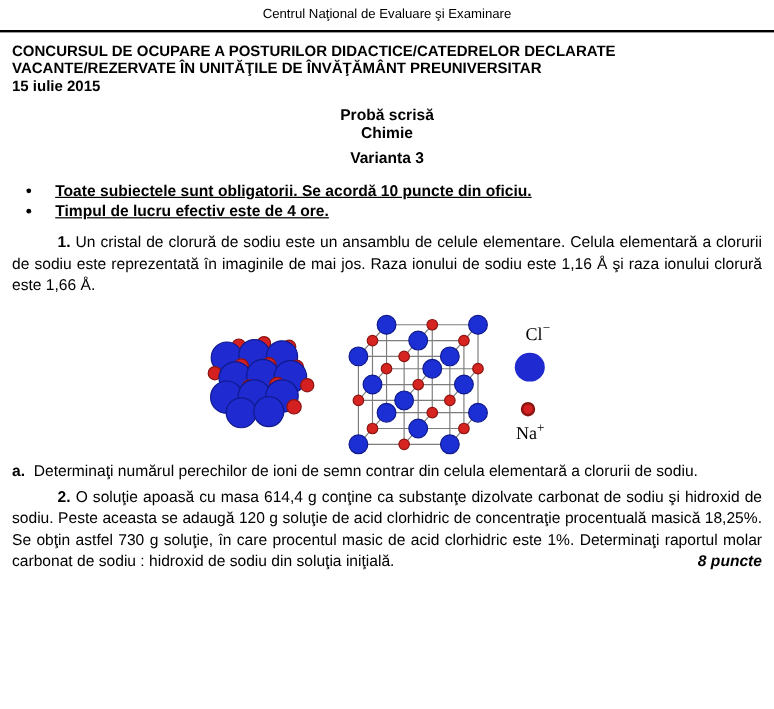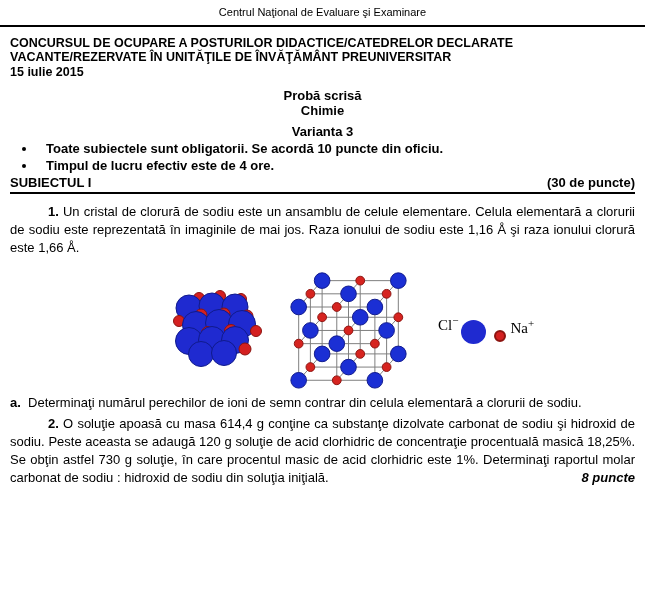--- a/index.html
+++ b/index.html
@@ -15,21 +15,21 @@
   .top-rule { border:none; border-top:2px solid #000; margin:5px -10px 0 -10px; }
 
   .doc-title { text-align:left; font-weight:bold; font-size:12.5px; line-height:14.5px; }
   .title-block { margin-top:9px; }
 
   .proba-block { margin-top:9px; }
   .center-bold { text-align:center; font-weight:bold; line-height:15px; }
 
   .variant { text-align:center; font-weight:bold; margin-top:7px; line-height:14px; }
 
-  ul.notes { list-style:disc; margin:2px 0 0 0; padding-left:27px; }
+  ul.notes { list-style:disc; margin:12px 0 0 0; padding-left:27px;text-decoration:underline; }
   ul.notes li { font-weight:bold; line-height:16.5px; padding-left:9px; }
 
   .subject-row {
     display:flex; justify-content:space-between;
     font-weight:bold; border-bottom:2px solid #000;
     padding-bottom:1px; margin-top:1px; line-height:16px;
   }
 
   .para { text-align:justify; line-height:18px; position:relative; }
   .para.first-indent { text-indent:38px; }
@@ -37,21 +37,21 @@
   .points {
     position:absolute; right:0; bottom:0;
     font-weight:bold; font-style:italic;
     text-indent:0;
   }
 
   .figures { display:flex; align-items:center; margin-top:5px; height:132px; }
   .fig-space { margin-left:160px; }
   .fig-lattice { margin-left:21px; }
 
-  .legend { margin-left:14px; display:flex; flex-direction:row; align-items:flex-start; }
+  .legend { margin-left:14px; display:flex; flex-direction:column; align-items:flex-start; }
   .legend .sym {
     font-family:"Liberation Serif","DejaVu Serif",serif;
     font-size:15px; line-height:15px;
   }
   .legend .sym sup { font-size:11px; }
   .legend .cl-label { margin-left:12px; }
   .legend .na-label { margin-left:4px; margin-top:3px; }
   .ball-cl { width:25px; height:24px; border-radius:50%; background:#1f2ad0; margin:7px 0 0 3px; }
   .ball-na { width:12px; height:12px; border-radius:50%; background:#d42020; border:2px solid #8c1410; margin:17px 0 0 8px; }
 
@@ -78,24 +78,20 @@
     <div class="center-bold">Chimie</div>
   </div>
 
   <div class="variant">Varianta 3</div>
 
   <ul class="notes">
     <li>Toate subiectele sunt obligatorii. Se acordă 10 puncte din oficiu.</li>
     <li>Timpul de lucru efectiv este de 4 ore.</li>
   </ul>
 
-  <div class="subject-row">
-    <span>SUBIECTUL I</span>
-    <span>(30 de puncte)</span>
-  </div>
 
   <p class="para first-indent q1-para"><b class="lead">1.</b> <span>Un cristal de clorură de sodiu este un ansamblu de celule elementare. Celula elementară a clorurii de sodiu este reprezentată în imaginile de mai jos. Raza ionului de sodiu este 1,16 Å şi raza ionului clorură este 1,66 Å.</span></p>
 
   <div class="figures">
 
     <svg class="fig-space" width="94" height="78" viewBox="0 0 94 78" xmlns="http://www.w3.org/2000/svg">
       <g stroke="#8c1410" stroke-width="1" fill="#d42020">
         <circle cx="29" cy="9" r="5.5"></circle>
           <circle cx="50" cy="7" r="5.5"></circle>
           <circle cx="71" cy="10" r="5.5"></circle>

